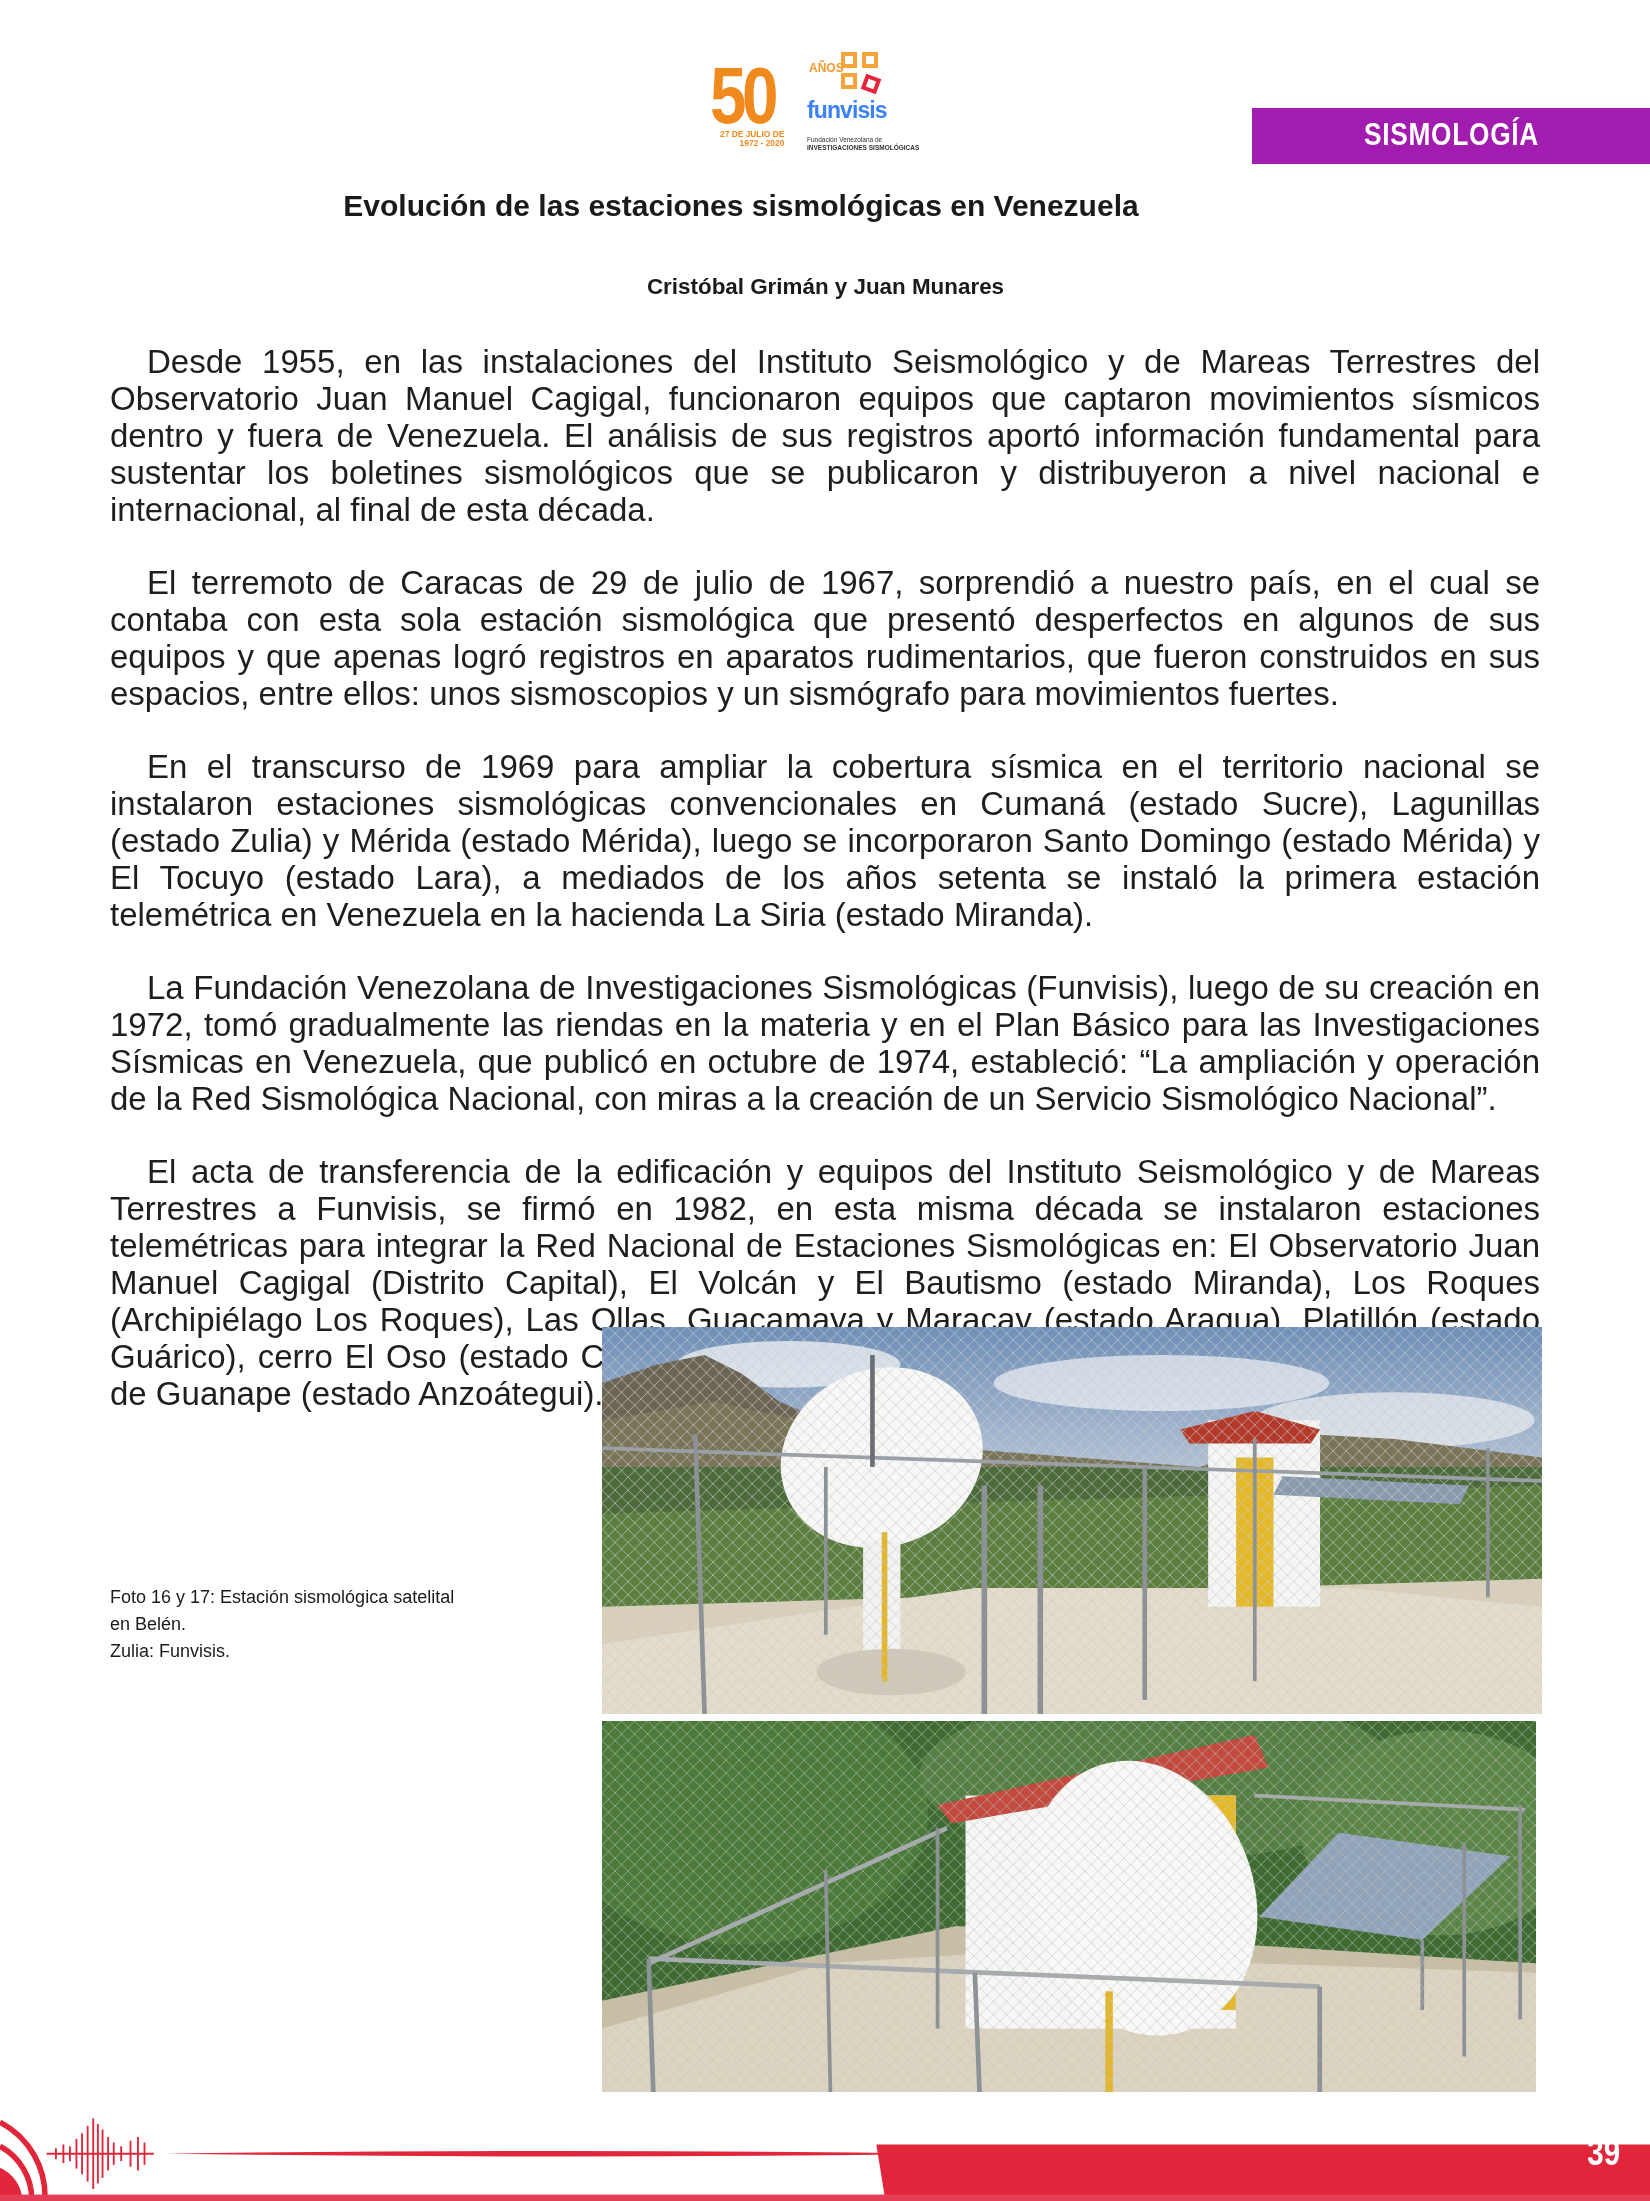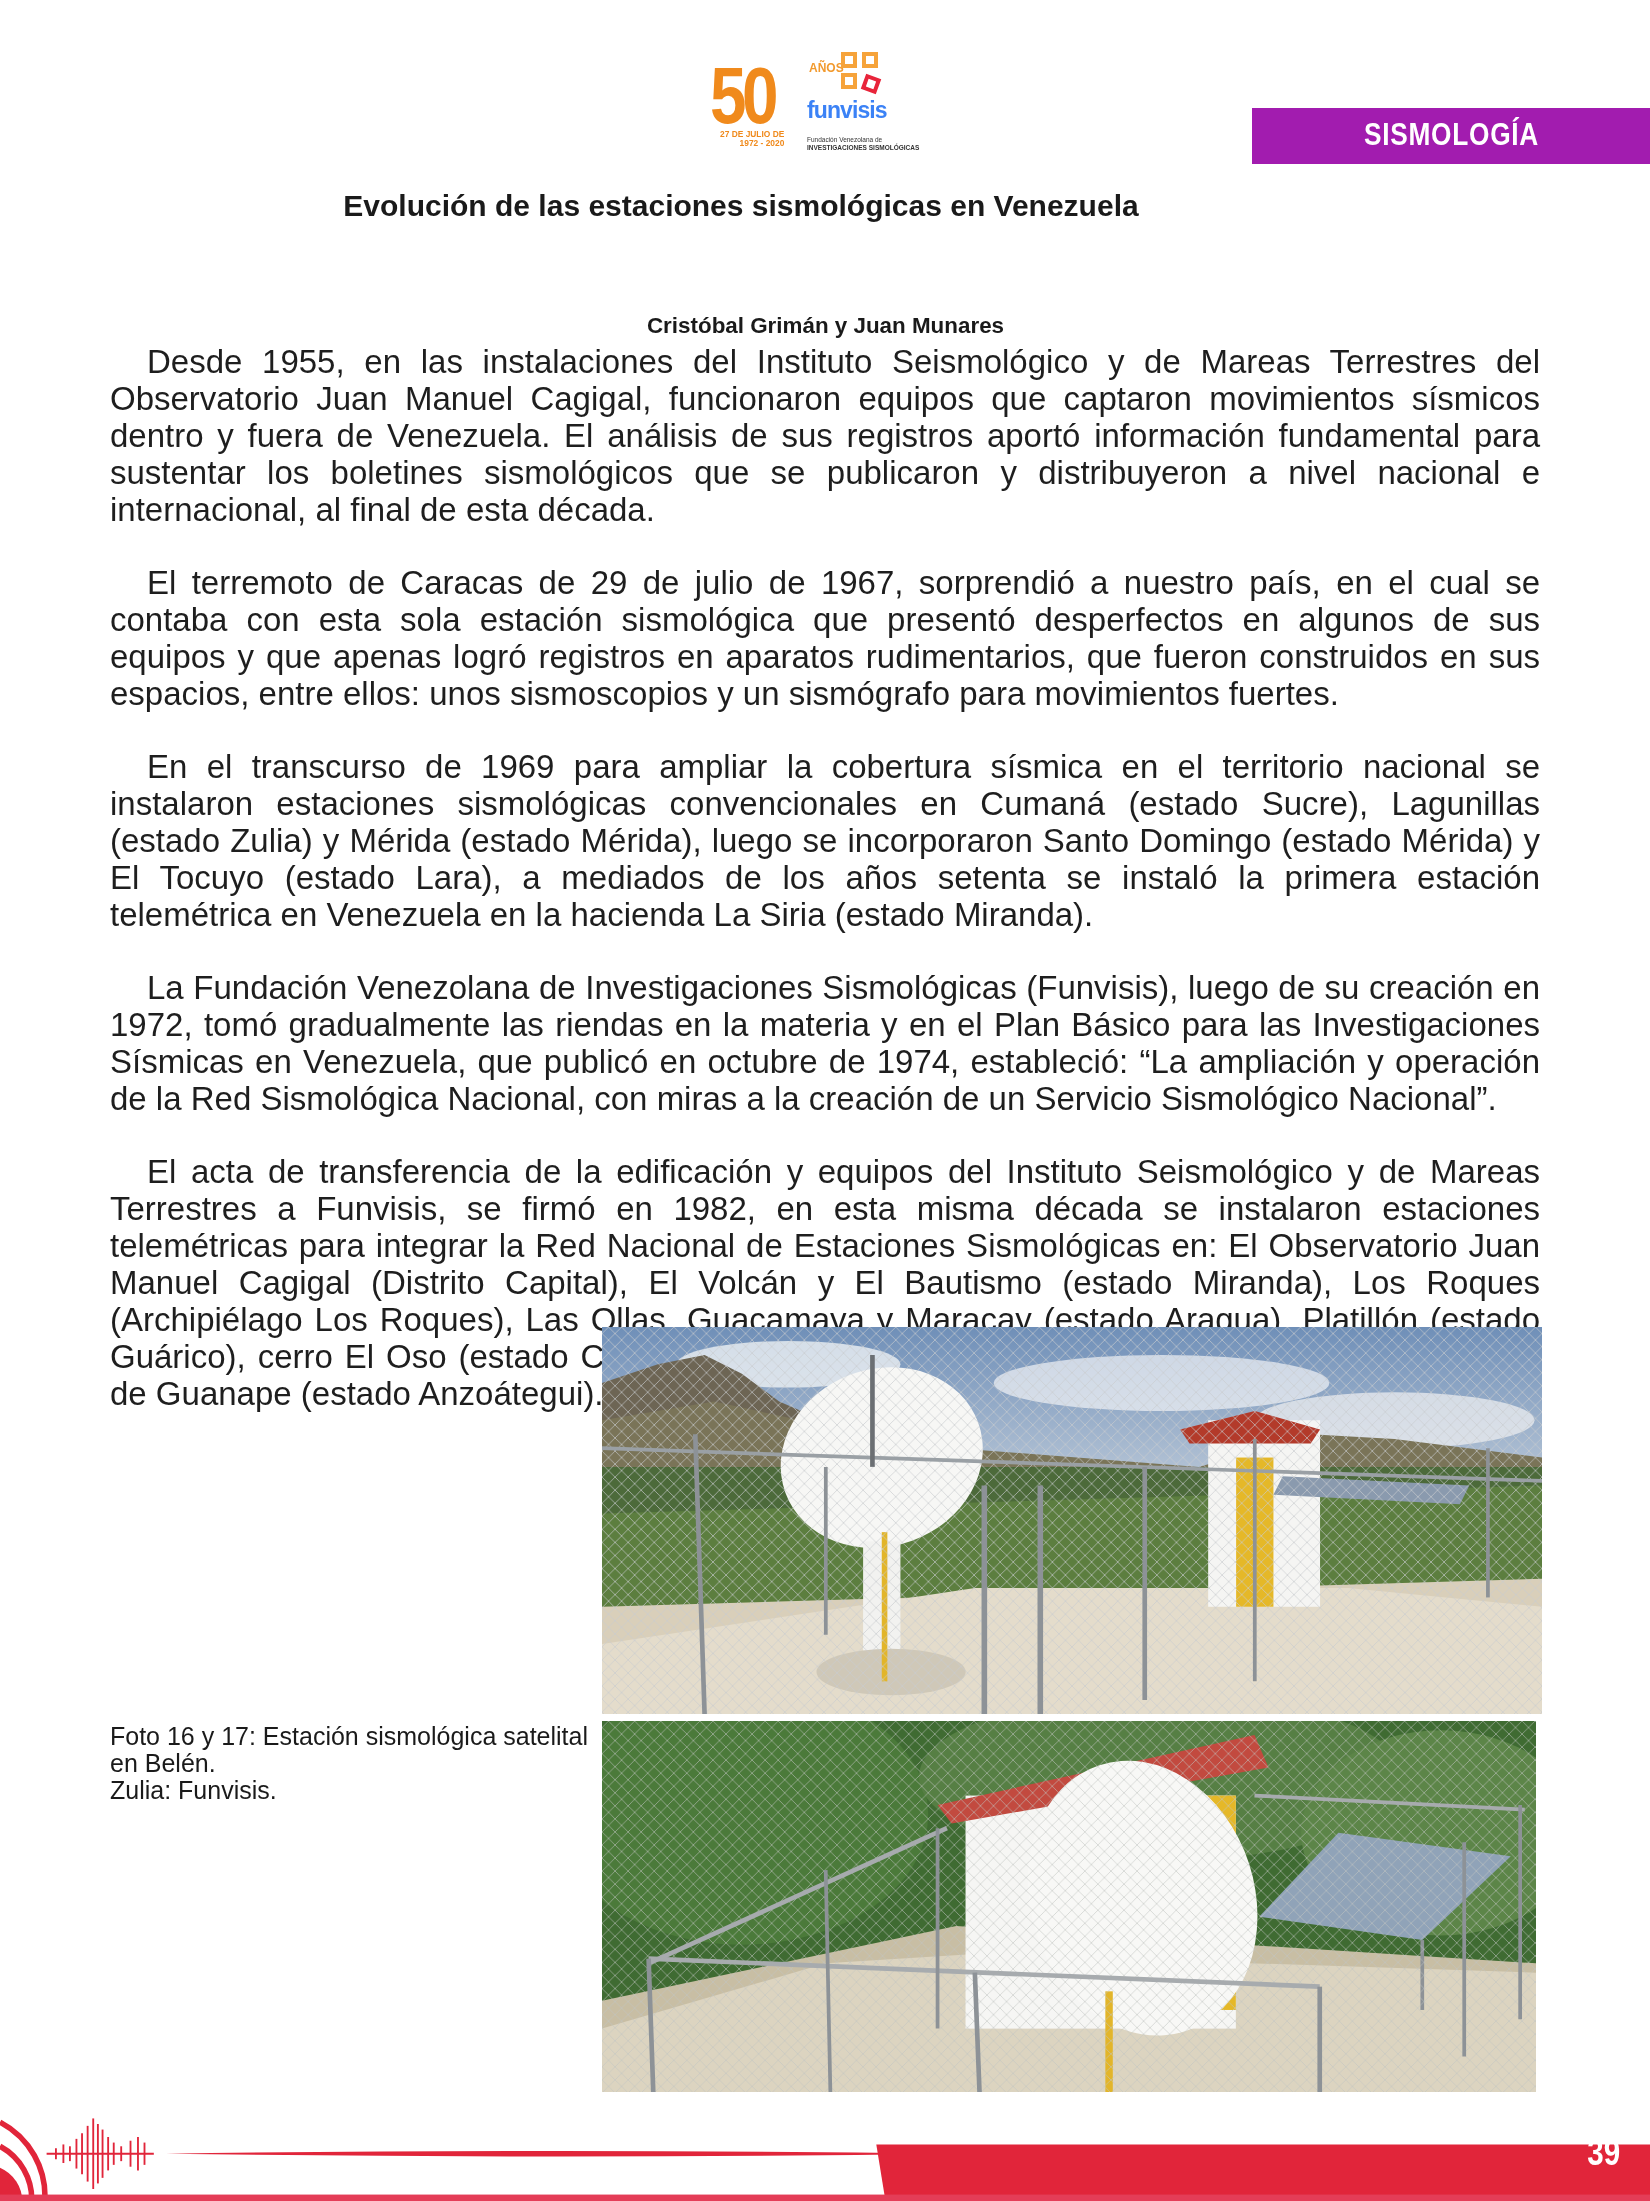--- a/index.html
+++ b/index.html
@@ -21,34 +21,34 @@
 
   
   .section-tag { position: absolute; left: 1252px; top: 108px; width: 399px; height: 56px; background: #a21caf; }
   .section-tag span { position: absolute; left: 0; right: 0; top: 7.5px; text-align: center; color: #fff;
                       font-weight: bold; font-size: 32px; letter-spacing: 0.9px; transform: scaleX(0.82); }
 
   
   .title { position: absolute; left: 0; width: 1482px; top: 189px; text-align: center;
            font-size: 30px; font-weight: bold; color: #1a1a1a; }
   .authors { position: absolute; left: 0; width: 1651px; top: 274px; text-align: center;
-             font-size: 22.4px; font-weight: bold; color: #1a1a1a; margin-top: 39px; }
+             font-size: 22.4px; font-weight: bold; color: #1a1a1a; }
 
   
   .body { position: absolute; left: 110px; width: 1430px; top: 343px; }
   .body p { margin: 0 0 36px 0; font-size: 33px; line-height: 37px; text-align: justify;
             text-indent: 37px; color: #1e1e1e; }
 
   
   .photo { position: absolute; overflow: hidden; }
   .photo-1 { left: 602px; top: 1327px; width: 940px; height: 387px; }
   .photo-2 { left: 602px; top: 1721px; width: 934px; height: 371px; }
   .photo svg { width: 100%; height: 100%; display: block; }
 
-  .caption { position: absolute; left: 110px; top: 1723px; width: 485px; font-size: 25px; line-height: 27px; color: #1a1a1a; }
+  .caption { position: absolute; left: 110px; top: 1584px; width: 485px; font-size: 18px; line-height: 27px; color: #1a1a1a; }
 
   
   .footer { position: absolute; left: 0; top: 2098px; width: 1651px; height: 104px; }
   .footer svg { width: 100%; height: 100%; display: block; }
   .page-number { position: absolute; right: 31px; top: 2132px; color: #ffffff; font-weight: bold; font-size: 37px;
                  transform: scaleX(0.8); transform-origin: right top; }
 </style>
 </head>
 <body>
 

